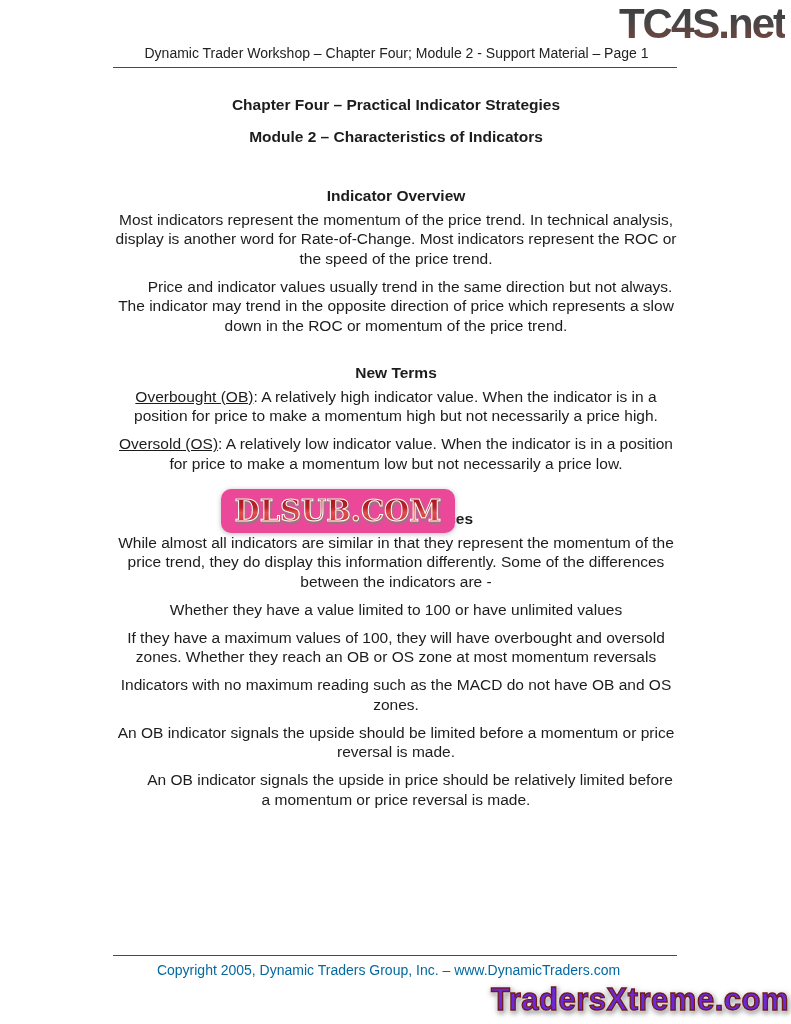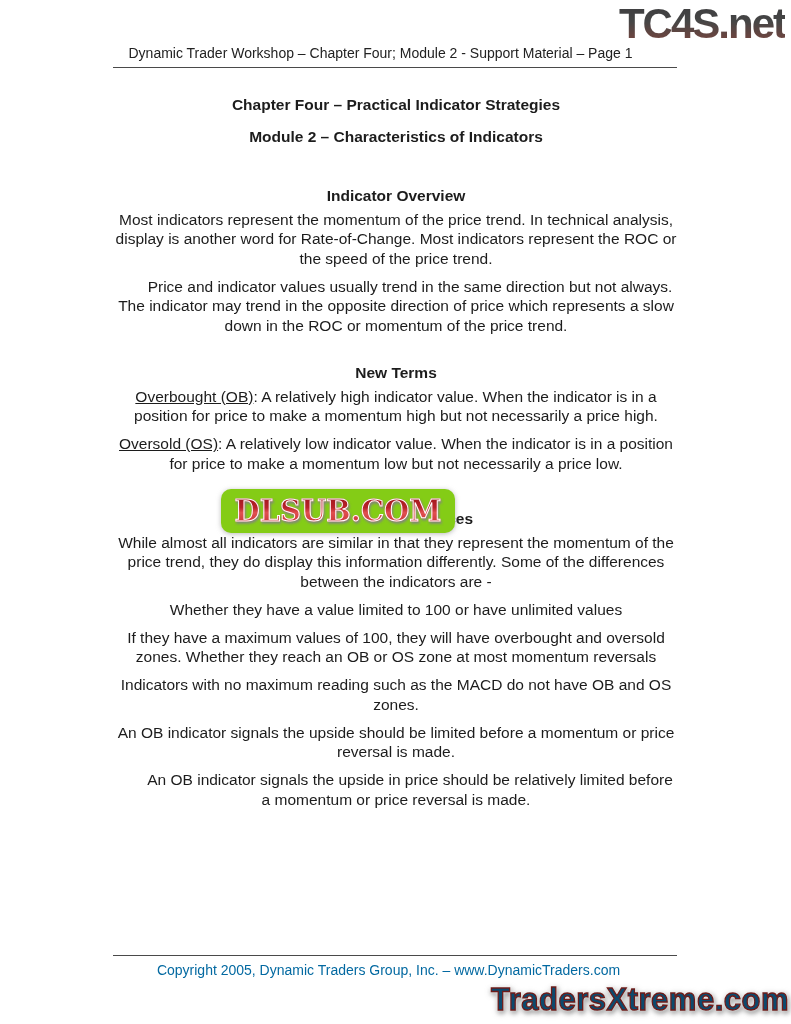--- a/index.html
+++ b/index.html
@@ -26,21 +26,21 @@
     background: linear-gradient(180deg, #3c3c3e 0%, #464646 45%, #6b4540 78%, #8c4a42 100%);
     -webkit-background-clip: text;
     background-clip: text;
     color: transparent;
     filter: drop-shadow(0 0 1px #ffffff) drop-shadow(0 0 1px #ffffff);
     white-space: nowrap;
   }
   .header-title {
     position: absolute;
     top: 45px;
-    left: 92px;
+    left: 108px;
     width: 577px;
     text-align: center;
     font-size: 14px;
     color: #222222;
     white-space: nowrap;
   }
   .header-rule {
     position: absolute;
     top: 67px;
     left: 113px;
@@ -72,21 +72,21 @@
   .diff-item { margin-left: 27px; margin-bottom: 8.5px; }
   .gap-before { margin-top: 38px; }
 
   
   .dlsub-wrap {
     position: absolute;
     left: 221px;
     top: 489px;
     width: 234px;
     height: 44px;
-    background: #84cc16;
+    background: #ec4899;
     border-radius: 10px;
     box-shadow: 0 1px 5px rgba(150,150,150,0.65);
     display: flex;
     align-items: center;
     justify-content: center;
   }
   .dlsub-text {
     font-family: "DejaVu Serif", serif;
     font-weight: bold;
     font-size: 29px;
@@ -121,21 +121,21 @@
     white-space: nowrap;
   }
   .tradersxtreme-logo {
     position: absolute;
     top: 982px;
     right: 2px;
     font-family: "Liberation Sans", sans-serif;
     font-weight: bold;
     font-size: 31px;
     letter-spacing: 0.5px;
-    color: #0c4a6e;
+    color: #6d28d9;
     -webkit-text-stroke: 1.3px #6e1b18;
     filter: drop-shadow(0 0 2px #ffffff) drop-shadow(1px 2px 2px rgba(120,120,120,0.9));
     white-space: nowrap;
   }
 </style>
 </head>
 <body>
 
 <div class="page">
 

